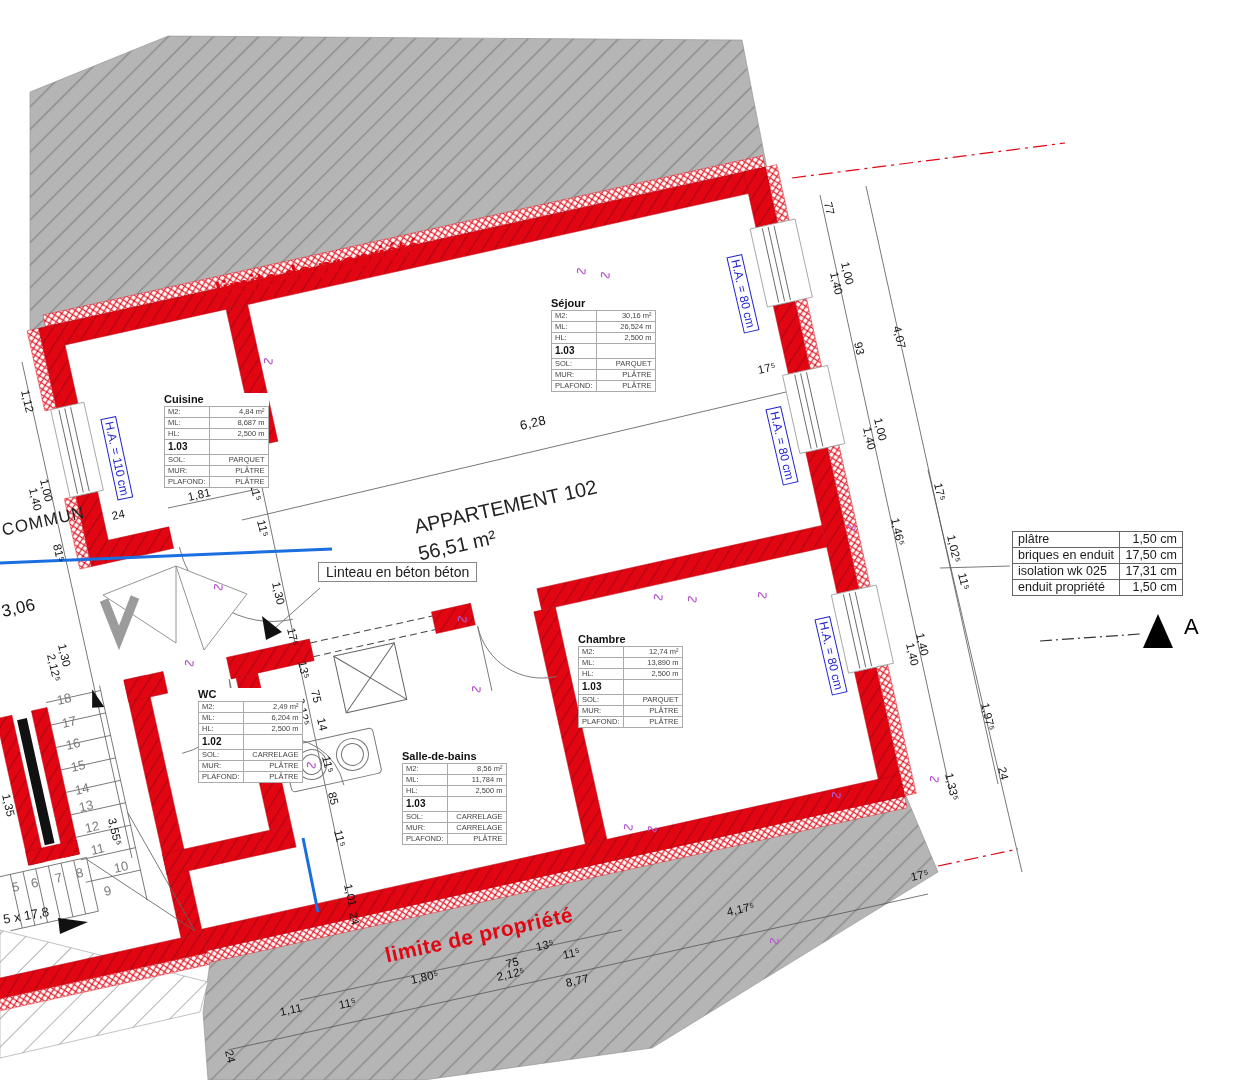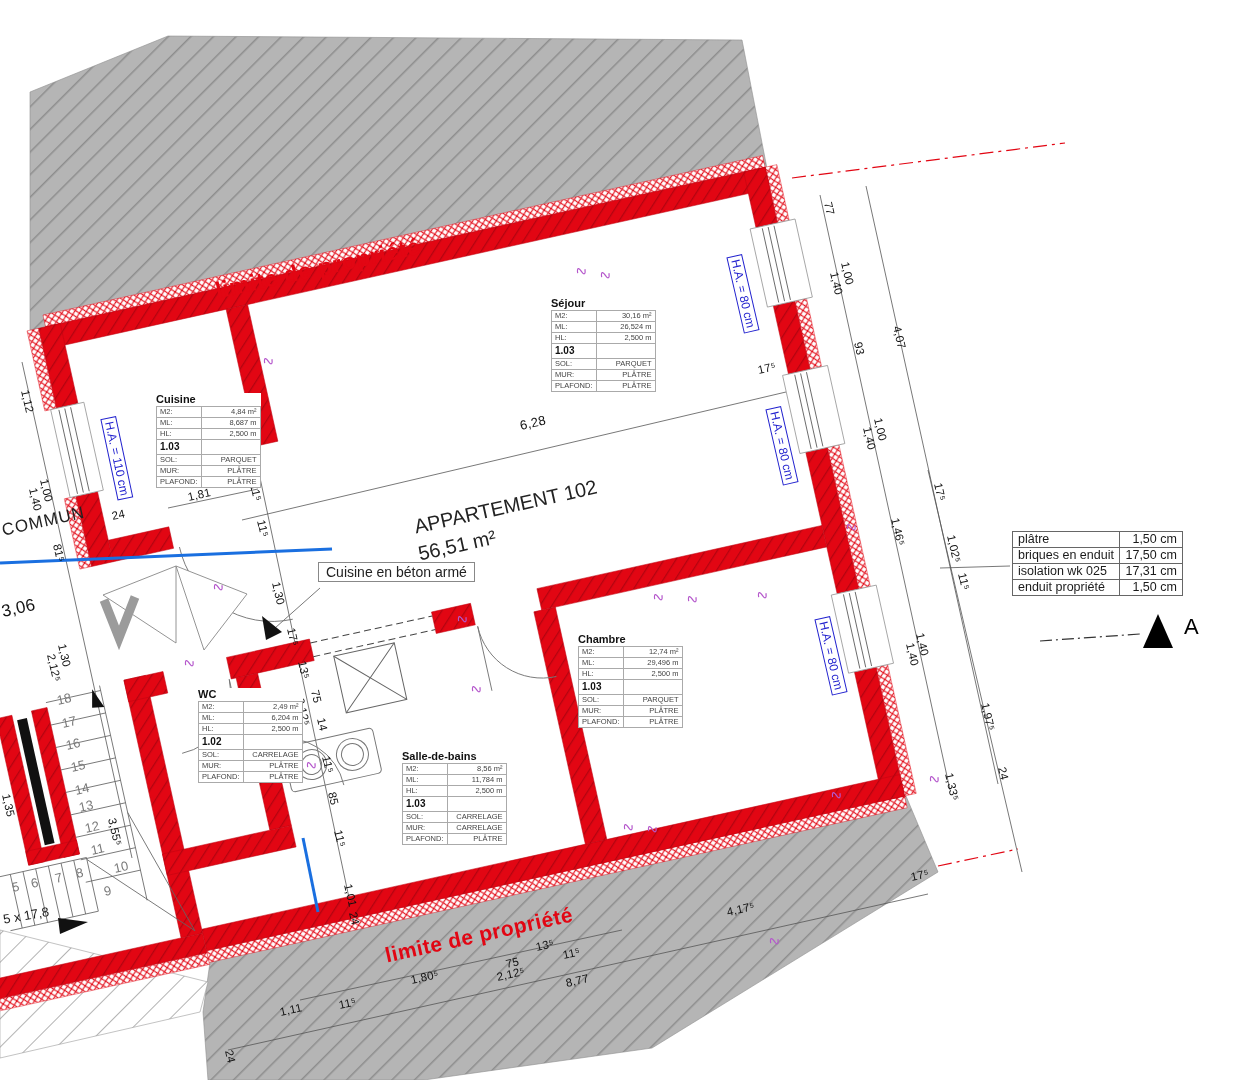--- a/index.html
+++ b/index.html
@@ -190,21 +190,21 @@
     <polygon points="58,918 88,922 60,934" fill="#111"></polygon>
     <polygon points="1143,648 1173,648 1158,614" fill="#000"></polygon>
   </g>
 </svg>
 
 <div id="overlay">
   <div class="abs prop prop-top">limite de propriété</div>
   <div class="abs prop prop-bot">limite de propriété</div>
   <div class="abs apt-name">APPARTEMENT 102</div>
   <div class="abs apt-area">56,51 m²</div>
-  <div class="abs lintel">Cuisine en béton armé</div>
+  <div class="abs lintel">Linteau en béton béton</div>
   <div class="abs commun">COMMUN</div>
   <div class="abs stairnote">5 x 17,8</div>
   <div class="abs secA">A</div>
 
   <div class="abs legend">
     <table>
       <tbody>
             <tr>
         <td class="m">plâtre</td>
         <td class="v">1,50 cm</td>
@@ -341,21 +341,21 @@
               <td>MUR:</td>
               <td class="val">PLÂTRE</td>
             </tr>
             <tr>
               <td>PLAFOND:</td>
               <td class="val">PLÂTRE</td>
             </tr>
           </tbody>
         </table>
       </div>
-      <div class="room" style="left: 156px; top: 393px;">
+      <div class="room" style="left: 164px; top: 393px;">
         <div class="rn">Cuisine</div>
         <table>
           <tbody>
             <tr>
               <td>M2:</td>
               <td class="val">4,84 m²</td>
             </tr>
             <tr>
               <td>ML:</td>
               <td class="val">8,687 m</td>
@@ -386,21 +386,21 @@
       <div class="room" style="left: 578px; top: 600px; margin-top: 33px;">
         <div class="rn">Chambre</div>
         <table>
           <tbody>
             <tr>
               <td>M2:</td>
               <td class="val">12,74 m²</td>
             </tr>
             <tr>
               <td>ML:</td>
-              <td class="val">29,496 m</td>
+              <td class="val">13,890 m</td>
             </tr>
             <tr>
               <td>HL:</td>
               <td class="val">2,500 m</td>
             </tr>
             <tr>
               <td class="code">1.03</td>
               <td class="val"></td>
             </tr>
             <tr>

